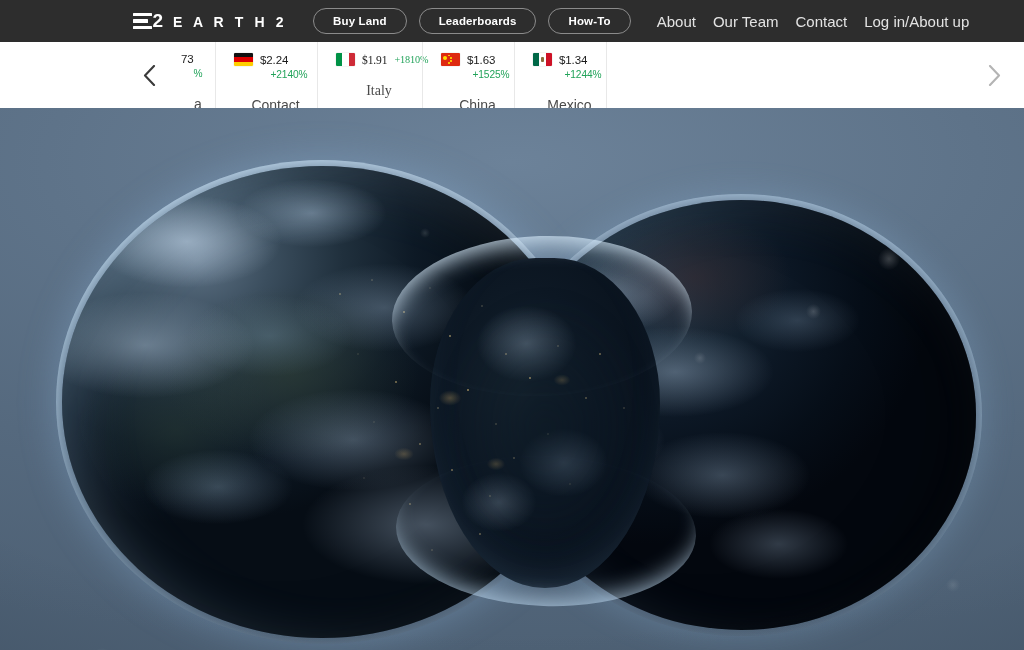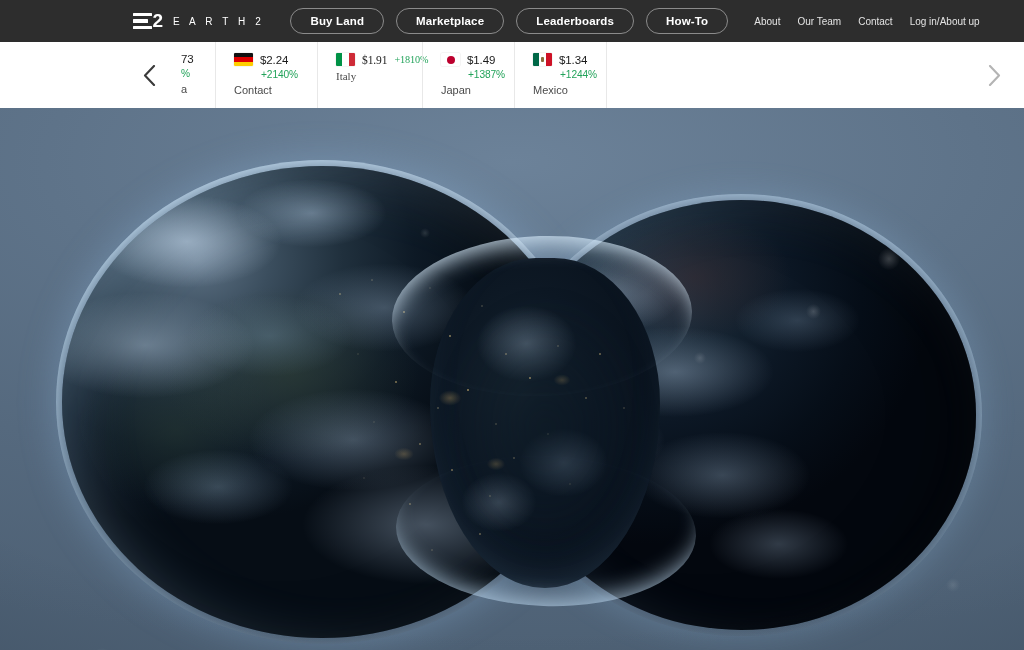--- a/index.html
+++ b/index.html
@@ -62,23 +62,23 @@
     top: -1px;
     font-size: 19px;
     font-weight: 700;
     color: #ffffff;
     line-height: 21px;
     font-family: "Liberation Sans", sans-serif;
   }
 
   .brand-word {
     color: #ffffff;
-    font-size: 10px;
+    font-size: 14px;
     letter-spacing: 3.6px;
-    font-weight: 400;
+    font-weight: 700;
     white-space: nowrap;
     padding-top: 1px;
   }
 
   .nav-pills {
     display: flex;
     align-items: center;
     gap: 12px;
     margin-left: 26px;
   }
@@ -101,21 +101,21 @@
   }
 
   .nav-links {
     display: flex;
     align-items: center;
     gap: 17px;
     margin-left: 26px;
   }
   .nav-link {
     color: #e3e3e3;
-    font-size: 10px;
+    font-size: 15px;
     text-decoration: none;
     white-space: nowrap;
     cursor: pointer;
   }
 
   
   .ticker {
     position: absolute;
     top: 42px; left: 0;
     width: 1024px;
@@ -146,20 +146,21 @@
     align-items: stretch;
     overflow: hidden;
   }
 
   .tcell {
     position: relative;
     flex: none;
     padding: 11px 0 4px 18px;
     border-left: 1px solid #e8e8e8;
     min-width: 0;
+    text-align: center;
   }
   .tcell.first { border-left: none; }
 
   .trow1 {
     display: flex;
     align-items: center;
     gap: 7px;
     white-space: nowrap;
   }
   .tprice {
@@ -172,23 +173,23 @@
     font-size: 10.2px;
     color: #22a35a;
     letter-spacing: -0.1px;
     white-space: nowrap;
   }
   .tpct.row2 {
     display: block;
     margin: 3px 0 0 27px;
   }
   .tname {
-    font-size: 11px;
+    font-size: 14px;
     color: #4a4a4a;
-    margin-top: 4px;
+    margin-top: 17px;
     white-space: nowrap;
   }
 
   
   .flag {
     width: 19px;
     height: 13px;
     flex: none;
     display: block;
     border-radius: 1px;
@@ -465,21 +466,20 @@
         <span class="bar b1"></span>
         <span class="bar b2"></span>
         <span class="bar b3"></span>
         <span class="two">2</span>
       </span>
       <span class="brand-word">E A R T H 2</span>
     </div>
 
     <nav class="nav-pills">
       <div class="pill">Buy Land</div>
-      <div class="pill">Marketplace</div>
       <div class="pill">Leaderboards</div>
       <div class="pill">How-To</div>
     </nav>
 
     <nav class="nav-links">
       <a class="nav-link">About</a>
       <a class="nav-link">Our Team</a>
       <a class="nav-link">Contact</a>
       <a class="nav-link">Log in/About up</a>
     </nav>
@@ -526,31 +526,35 @@
               <i style="background:#ffffff"></i>
               <i style="background:#ce2b37"></i>
           </span>
           <span class="tprice">$1.91</span>
           <span class="tpct">+1810%</span>
         </div>
         <div class="tname">Italy</div>
       </div>
 
 
-
       <div class="tcell" style="width:92px;">
         <div class="trow1">
-          <span class="flag fl-jp">
-            <i class="dot"></i>
+          <span class="flag fl-cn">
+            <i class="st st1"></i>
+              <i class="st st2"></i>
+              <i class="st st3"></i>
+            <i class="st st4"></i>
+              <i class="st st5"></i>
           </span>
-          <span class="tprice">$1.49</span>
+          <span class="tprice">$1.63</span>
         </div>
-        <span class="tpct row2">+1387%</span>
-        <div class="tname">Japan</div>
-      </div>
+        <span class="tpct row2">+1525%</span>
+        <div class="tname">China</div>
+      </div>
+
 
       <div class="tcell" style="width:92px;">
         <div class="trow1">
           <span class="flag fl-v3 fl-mx">
             <i style="background:#006847"></i>
               <i style="background:#ffffff"></i>
               <i style="background:#ce1126"></i>
             <i class="em"></i>
           </span>
           <span class="tprice">$1.34</span>

